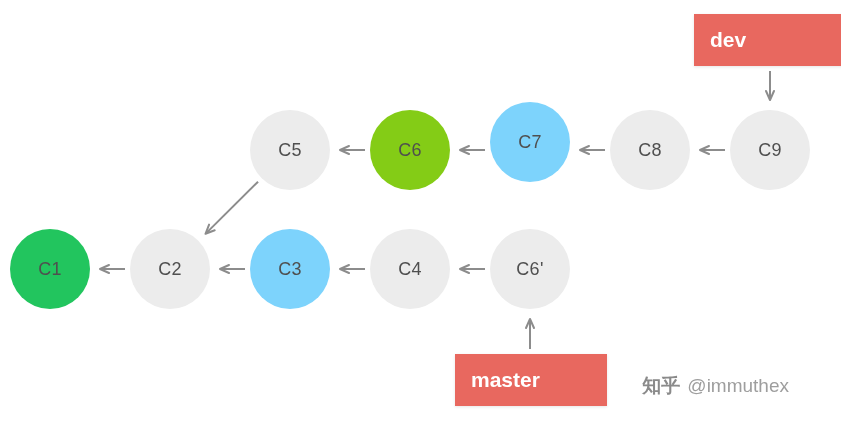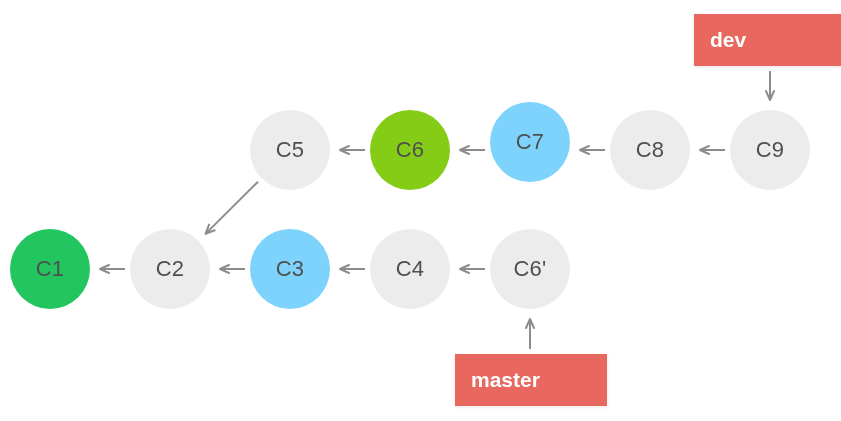--- a/index.html
+++ b/index.html
@@ -4,21 +4,21 @@
 <style>
   html,body{margin:0;padding:0;background:#ffffff;}
   .canvas{
     position:relative;width:841px;height:421px;background:#ffffff;overflow:hidden;
     font-family:"Liberation Sans","DejaVu Sans",sans-serif;
   }
   #edges-layer{position:absolute;left:0;top:0;width:100%;height:100%;}
   .commit-node{
     position:absolute;border-radius:50%;
     display:flex;align-items:center;justify-content:center;
-    font-size:22px;letter-spacing:.3px;
+    font-size:18px;letter-spacing:.3px;
     transform:translate(-50%,-50%);
     user-select:none;
   }
   .branch-label{
     position:absolute;transform:translate(-50%,-50%);
     border-radius:0;padding:14px 16px;min-width:120px;text-align:left;
     font-size:21px;font-weight:600;
     box-shadow:0 1px 3px rgba(0,0,0,.10);
     user-select:none;
   }
@@ -59,13 +59,14 @@
       <div class="commit-node" style="left: 290px; top: 150px; width: 80px; height: 80px; background: rgb(236, 236, 236); color: rgb(79, 79, 79);">C5</div>
       <div class="commit-node" style="left: 410px; top: 150px; width: 80px; height: 80px; background: #84cc16; color: rgb(79, 79, 79);">C6</div>
       <div class="commit-node" style="left: 530px; top: 142px; width: 80px; height: 80px; background: #7dd3fc; color: rgb(79, 79, 79);">C7</div>
       <div class="commit-node" style="left: 650px; top: 150px; width: 80px; height: 80px; background: rgb(236, 236, 236); color: rgb(79, 79, 79);">C8</div>
       <div class="commit-node" style="left: 770px; top: 150px; width: 80px; height: 80px; background: rgb(236, 236, 236); color: rgb(79, 79, 79); text-align: right;">C9</div>
     </div>
   <div id="branches-layer">
       <div class="branch-label" style="left: 770px; top: 40px; background: rgb(232, 104, 95); color: rgb(255, 255, 255);">dev</div>
       <div class="branch-label" style="left: 531px; top: 380px; background: rgb(232, 104, 95); color: rgb(255, 255, 255);">master</div>
     </div>
+  <div class="watermark"><span class="brand">知乎</span><span>@immuthex</span></div>
 </div>
 
 </body></html>

